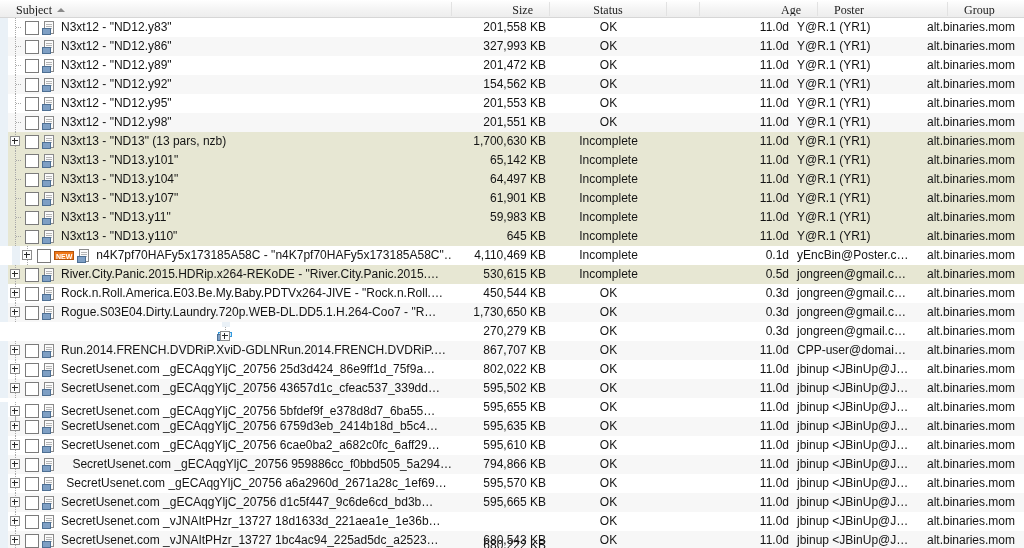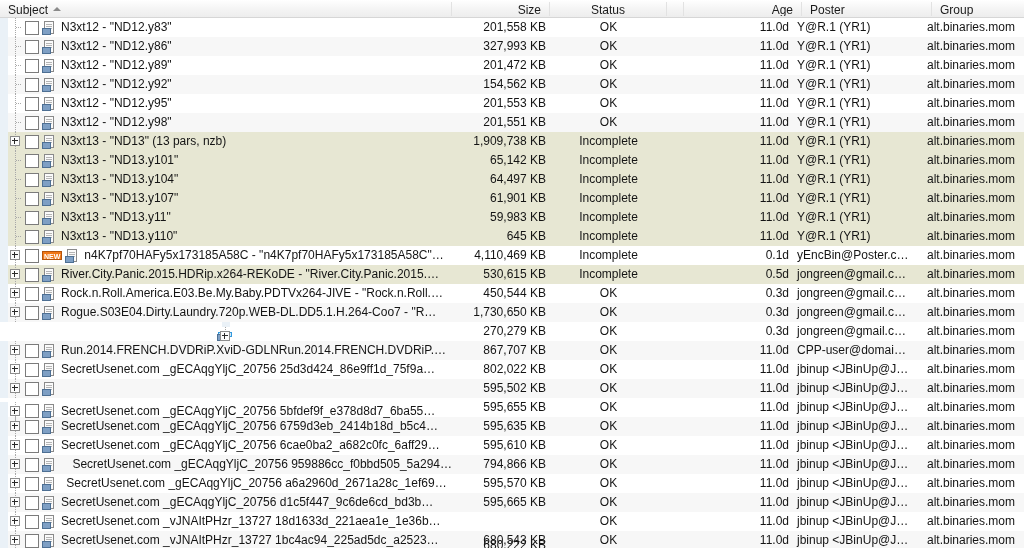--- a/index.html
+++ b/index.html
@@ -27,25 +27,26 @@
     font-size: 12px;
     color: #1b1b1b;
     align-items: center;
     box-sizing: border-box;
     user-select: none;
   }
   .hdr .hcell {
     box-sizing: border-box;
     height: 14px;
     line-height: 17px;
-    padding: 0 8px;
+    padding: 0 16px;
     border-right: 1px solid #e2e2e2;
     white-space: nowrap;
     overflow: hidden;
     position: relative;
+    font-family: Liberation Serif, serif;
   }
   .hdr .hcell.right { text-align: right; }
   .hdr .hcell.center { text-align: center; }
   .hdr .hcell.last { border-right: none; }
 
   .sortarrow {
     display: inline-block;
     width: 0; height: 0;
     border-left: 4px solid transparent;
     border-right: 4px solid transparent;
@@ -349,21 +350,21 @@
             <div class="expander"></div>
           </div>
           <div class="chk"></div>
           <div class="ficon">
             <span class="page"></span>
             <span class="lines"></span>
             <span class="badge"></span>
           </div>
           <span class="subjtext">N3xt13 - "ND13"   (13 pars, nzb)</span>
         </div>
-        <div class="cell right" style="width: 98px; min-width: 98px;">1,909,738 KB</div>
+        <div class="cell right" style="width: 98px; min-width: 98px;">1,700,630 KB</div>
         <div class="cell center" style="width: 117px; min-width: 117px;">Incomplete</div>
         <div class="cell" style="flex: 1 1 auto;"></div>
         <div class="cell right" style="width: 118px; min-width: 118px;">11.0d</div>
         <div class="cell" style="width: 130px; min-width: 130px;">Y@R.1 (YR1)</div>
         <div class="cell" style="width: 109px; min-width: 109px;">alt.binaries.mom</div>
       </div>
       <div class="row olive">
         <div class="cell c-subject" style="width: 452px; min-width: 452px;">
           <div class="leftgutter"></div>
           <div class="treecol child"></div>
@@ -452,21 +453,21 @@
           <span class="subjtext">N3xt13 - "ND13.y110"</span>
         </div>
         <div class="cell right" style="width: 98px; min-width: 98px;">645 KB</div>
         <div class="cell center" style="width: 117px; min-width: 117px;">Incomplete</div>
         <div class="cell" style="flex: 1 1 auto;"></div>
         <div class="cell right" style="width: 118px; min-width: 118px;">11.0d</div>
         <div class="cell" style="width: 130px; min-width: 130px;">Y@R.1 (YR1)</div>
         <div class="cell" style="width: 109px; min-width: 109px;">alt.binaries.mom</div>
       </div>
       <div class="row plain">
-        <div class="cell c-subject" style="width: 452px; min-width: 452px;">
+        <div class="cell c-subject" style="width: 452px; min-width: 452px; padding-left: 12px;">
           <div class="leftgutter"></div>
           <div class="treecol">
             <div class="expander"></div>
           </div>
           <div class="chk"></div>
           <span class="newbadge">NEW</span>
           <div class="ficon">
             <span class="page"></span>
             <span class="lines"></span>
             <span class="badge"></span>
@@ -611,20 +612,21 @@
           <div class="leftgutter"></div>
           <div class="treecol">
             <div class="expander"></div>
           </div>
           <div class="chk"></div>
           <div class="ficon">
             <span class="page"></span>
             <span class="lines"></span>
             <span class="badge"></span>
           </div>
+          <span class="subjtext">SecretUsenet.com _gECAqgYljC_20756 43657d1c_cfeac537_339dd…</span>
         </div>
         <div class="cell right" style="width: 98px; min-width: 98px;">595,502 KB</div>
         <div class="cell center" style="width: 117px; min-width: 117px;">OK</div>
         <div class="cell" style="flex: 1 1 auto;"></div>
         <div class="cell right" style="width: 118px; min-width: 118px;">11.0d</div>
         <div class="cell" style="width: 130px; min-width: 130px;">jbinup &lt;JBinUp@J…</div>
         <div class="cell" style="width: 109px; min-width: 109px;">alt.binaries.mom</div>
       </div>
       <div class="row plain">
         <div class="cell c-subject" style="width: 452px; min-width: 452px; margin-top: 7px;">

